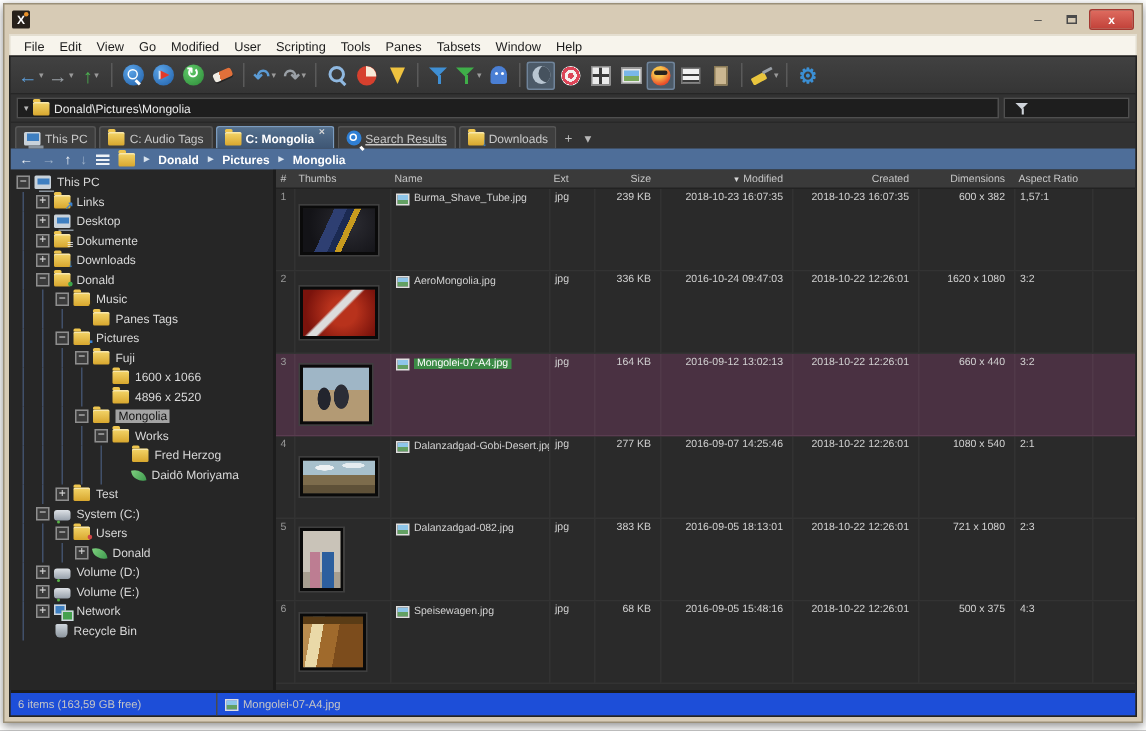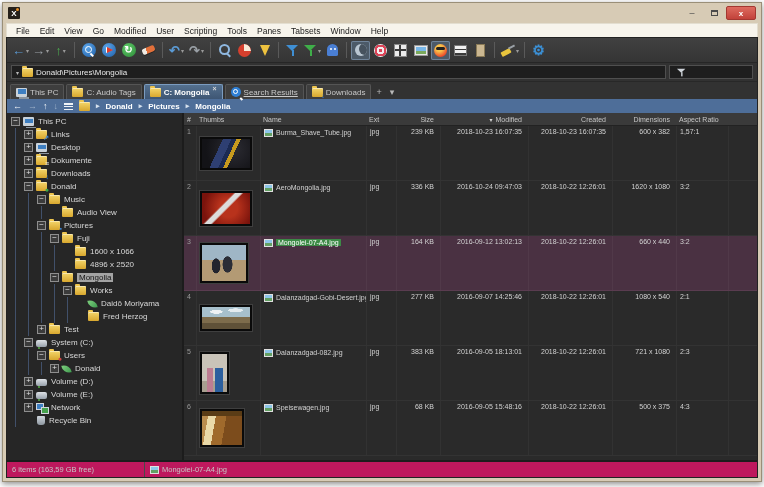--- a/index.html
+++ b/index.html
@@ -145,21 +145,21 @@
   .fname.hl{background:#3c8a46;color:#fff;padding:0 2px;}
   .ficon{width:9px;height:8px;flex:none;background:linear-gradient(#8ec6ea 0 55%,#63a063 55%);border:1px solid #e0e0e0;}
   .thumb{border:2px solid #0a0a0a;outline:1px solid #3f3f3f;flex:none;}
   .th-burma{width:52px;height:33px;background:linear-gradient(115deg,transparent 34%,#2e3f72 34% 48%,#1b2a52 48% 56%,#c79a1e 56% 63%,transparent 63%),radial-gradient(circle at 65% 35%,#2c2c33,#131317 75%);}
   .th-aero{width:52px;height:35px;background:linear-gradient(135deg,transparent 40%,#dcdcdc 43% 50%,transparent 53%),radial-gradient(circle at 55% 48%,#b8321c 0 30%,#7a130c 80%);}
   .th-mongolei{width:48px;height:40px;background:radial-gradient(ellipse 7px 12px at 32% 58%,#23252e 0 60%,transparent 65%),radial-gradient(ellipse 8px 13px at 58% 54%,#2b2d36 0 60%,transparent 65%),linear-gradient(#9fb6c6 0 42%,#b39a74 42%);}
   .th-gobi{width:52px;height:26px;background:radial-gradient(ellipse 10px 3px at 30% 22%,#eef2f4 0 60%,transparent 65%),radial-gradient(ellipse 12px 3px at 70% 15%,#e4ecf0 0 60%,transparent 65%),linear-gradient(#a7c0cc 0 45%,#7d6c4c 45% 75%,#5f5138 75%);}
   .th-dalan{width:29px;height:42px;background-color:#c9c3b8;background-image:linear-gradient(90deg,transparent 18%,#bd7d92 18% 44%,transparent 44% 52%,#2c5f9e 52% 84%,transparent 84%),linear-gradient(#c9c3b8 0 72%,#a89f90 72%);background-size:100% 64%,100% 100%;background-position:0 100%,0 0;background-repeat:no-repeat;}
   .th-speise{width:44px;height:38px;background:linear-gradient(#5a3c16 0 14%,transparent 14%),linear-gradient(100deg,#b98c4e 0 15%,#ead9a8 15% 32%,#a06a2c 32% 55%,#7c4c1c 55%);}
   
-  .statusbar{height:17px;flex:none;display:flex;align-items:center;background:#be185d;border-top:2px solid #1c1c1c;
+  .statusbar{height:17px;flex:none;display:flex;align-items:center;background:#1d4ed8;border-top:2px solid #1c1c1c;
     font-size:7.5px;color:#c6c6c6;}
   .st{height:100%;display:flex;align-items:center;gap:3px;padding:0 5px;white-space:nowrap;overflow:hidden;}
   .st1{width:137px;flex:none;}
   .st2{width:208px;flex:none;border-left:1px solid #4a4a4a;}
   .st3{flex:1;border-left:1px solid #4a4a4a;}
 </style>
 </head>
 <body>
 
 <div class="window">
@@ -374,21 +374,21 @@
             <span class="exp">−</span>
             <span class="ti ti-folder-music"></span>
             <span class="lbl">Music</span>
           </div>
           <div class="trow">
             <span class="sp"></span>
             <span class="sp"></span>
             <span class="sp"></span>
             <span class="slot"></span>
             <span class="ti ti-folder"></span>
-            <span class="lbl">Audio View</span>
+            <span class="lbl">Panes Tags</span>
           </div>
           <div class="trow">
             <span class="sp"></span>
             <span class="sp"></span>
             <span class="exp">−</span>
             <span class="ti ti-folder-pic"></span>
             <span class="lbl">Pictures</span>
           </div>
           <div class="trow">
             <span class="sp"></span>
@@ -425,40 +425,40 @@
             <span class="lbl">Mongolia</span>
           </div>
           <div class="trow">
             <span class="sp"></span>
             <span class="sp"></span>
             <span class="sp"></span>
             <span class="sp"></span>
             <span class="exp">−</span>
             <span class="ti ti-folder"></span>
             <span class="lbl">Works</span>
+          </div>
+          <div class="trow">
+            <span class="sp"></span>
+            <span class="sp"></span>
+            <span class="sp"></span>
+            <span class="sp"></span>
+            <span class="sp"></span>
+            <span class="slot"></span>
+            <span class="ti ti-folder"></span>
+            <span class="lbl">Fred Herzog</span>
           </div>
           <div class="trow">
             <span class="sp"></span>
             <span class="sp"></span>
             <span class="sp"></span>
             <span class="sp"></span>
             <span class="sp"></span>
             <span class="slot"></span>
             <span class="ti ti-leaf"></span>
             <span class="lbl">Daidō Moriyama</span>
-          </div>
-          <div class="trow">
-            <span class="sp"></span>
-            <span class="sp"></span>
-            <span class="sp"></span>
-            <span class="sp"></span>
-            <span class="sp"></span>
-            <span class="slot"></span>
-            <span class="ti ti-folder"></span>
-            <span class="lbl">Fred Herzog</span>
           </div>
           <div class="trow">
             <span class="sp"></span>
             <span class="sp"></span>
             <span class="exp">+</span>
             <span class="ti ti-folder"></span>
             <span class="lbl">Test</span>
           </div>
           <div class="trow">
             <span class="sp"></span>

